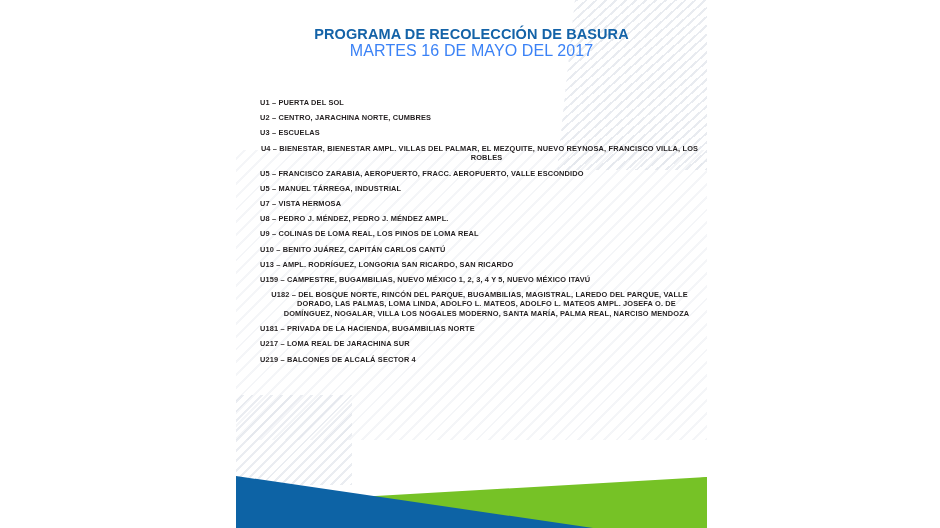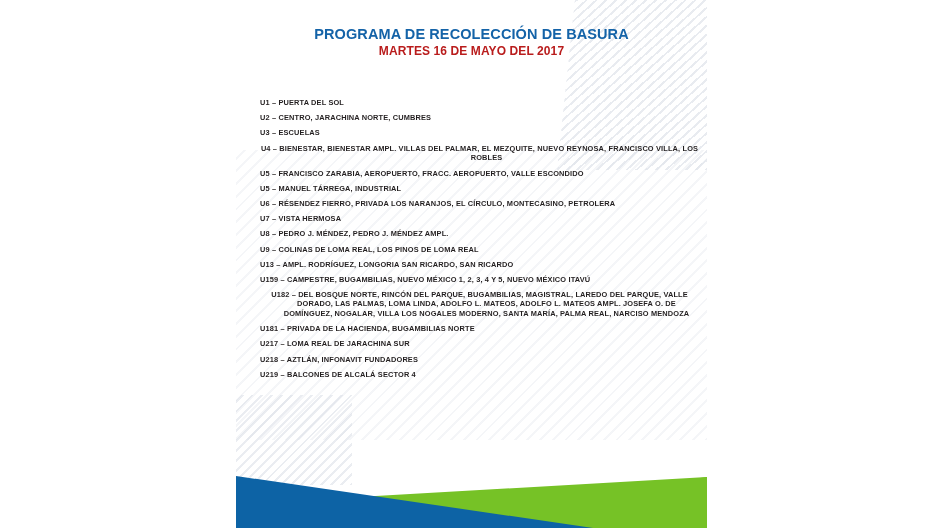--- a/index.html
+++ b/index.html
@@ -92,24 +92,24 @@
   }
   .title {
     font-size: 14.5px;
     font-weight: bold;
     letter-spacing: 0.1px;
     color: #1463A8;
     line-height: 17px;
     white-space: nowrap;
   }
   .subtitle {
-    font-size: 12px;
-    font-weight: bold;
+    font-size: 16px;
+    font-weight: normal;
     letter-spacing: 0.1px;
-    color: #b91c1c;
+    color: #3b82f6;
     line-height: 16px;
     white-space: nowrap;
   }
 
   #routes {
     position: absolute;
     left: 8px;
     top: 98px;
     width: 455px;
     z-index: 3;
@@ -165,30 +165,29 @@
       <div class="subtitle">MARTES 16 DE MAYO DEL 2017</div>
     </div>
 
     <div id="routes">
         <div class="route"><span class="code">U1</span><span> – </span><span>PUERTA DEL SOL</span></div>
         <div class="route"><span class="code">U2</span><span> – </span><span>CENTRO, JARACHINA NORTE, CUMBRES</span></div>
         <div class="route"><span class="code">U3</span><span> – </span><span> ESCUELAS</span></div>
         <div class="route multiline"><span class="code">U4</span><span> – </span><span>BIENESTAR, BIENESTAR AMPL. VILLAS DEL PALMAR, EL MEZQUITE, NUEVO REYNOSA, FRANCISCO VILLA, LOS ROBLES</span></div>
         <div class="route"><span class="code">U5</span><span> – </span><span>FRANCISCO ZARABIA, AEROPUERTO, FRACC. AEROPUERTO, VALLE ESCONDIDO</span></div>
         <div class="route"><span class="code">U5</span><span> – </span><span>MANUEL TÁRREGA, INDUSTRIAL</span></div>
-        <div class="route"><span class="code">U6</span><span> – </span><span>RÉSENDEZ FIERRO, PRIVADA LOS NARANJOS, EL CÍRCULO, MONTECASINO, PETROLERA</span></div>
         <div class="route"><span class="code">U7</span><span> – </span><span>VISTA HERMOSA</span></div>
         <div class="route"><span class="code">U8</span><span> – </span><span>PEDRO J. MÉNDEZ, PEDRO J. MÉNDEZ AMPL.</span></div>
         <div class="route"><span class="code">U9</span><span> – </span><span>COLINAS DE LOMA REAL, LOS PINOS DE LOMA REAL</span></div>
+        <div class="route"><span class="code">U10</span><span> – </span><span>BENITO JUÁREZ, CAPITÁN CARLOS CANTÚ</span></div>
         <div class="route"><span class="code">U13</span><span> – </span><span>AMPL. RODRÍGUEZ, LONGORIA SAN RICARDO, SAN RICARDO</span></div>
         <div class="route"><span class="code">U159</span><span> – </span><span>CAMPESTRE, BUGAMBILIAS, NUEVO MÉXICO 1, 2, 3, 4 Y 5, NUEVO MÉXICO ITAVÚ</span></div>
         <div class="route multiline"><span class="code">U182</span><span> – </span><span>DEL BOSQUE NORTE, RINCÓN DEL PARQUE, BUGAMBILIAS, MAGISTRAL, LAREDO DEL PARQUE, VALLE DORADO, LAS PALMAS, LOMA LINDA, ADOLFO L. MATEOS, ADOLFO L. MATEOS AMPL. JOSEFA O. DE DOMÍNGUEZ, NOGALAR, VILLA LOS NOGALES MODERNO, SANTA MARÍA, PALMA REAL, NARCISO MENDOZA</span></div>
         <div class="route"><span class="code">U181</span><span> – </span><span>PRIVADA DE LA HACIENDA, BUGAMBILIAS NORTE</span></div>
         <div class="route"><span class="code">U217</span><span> – </span><span>LOMA REAL DE JARACHINA SUR</span></div>
-        <div class="route"><span class="code">U218</span><span> – </span><span>AZTLÁN, INFONAVIT FUNDADORES</span></div>
         <div class="route"><span class="code">U219</span><span> – </span><span>BALCONES DE ALCALÁ SECTOR 4</span></div>
       </div>
 
     <div id="band">
       <svg viewBox="0 0 471 80" preserveAspectRatio="none">
         <polygon points="471,29 471,80 110,80 471,29" fill="#76C226"></polygon>
         <polygon points="471,29 471,80 348,80 0,56 0,56" fill="#76C226"></polygon>
         <polygon points="0,28 357,80 0,80" fill="#0D63A5"></polygon>
       </svg>
     </div>

